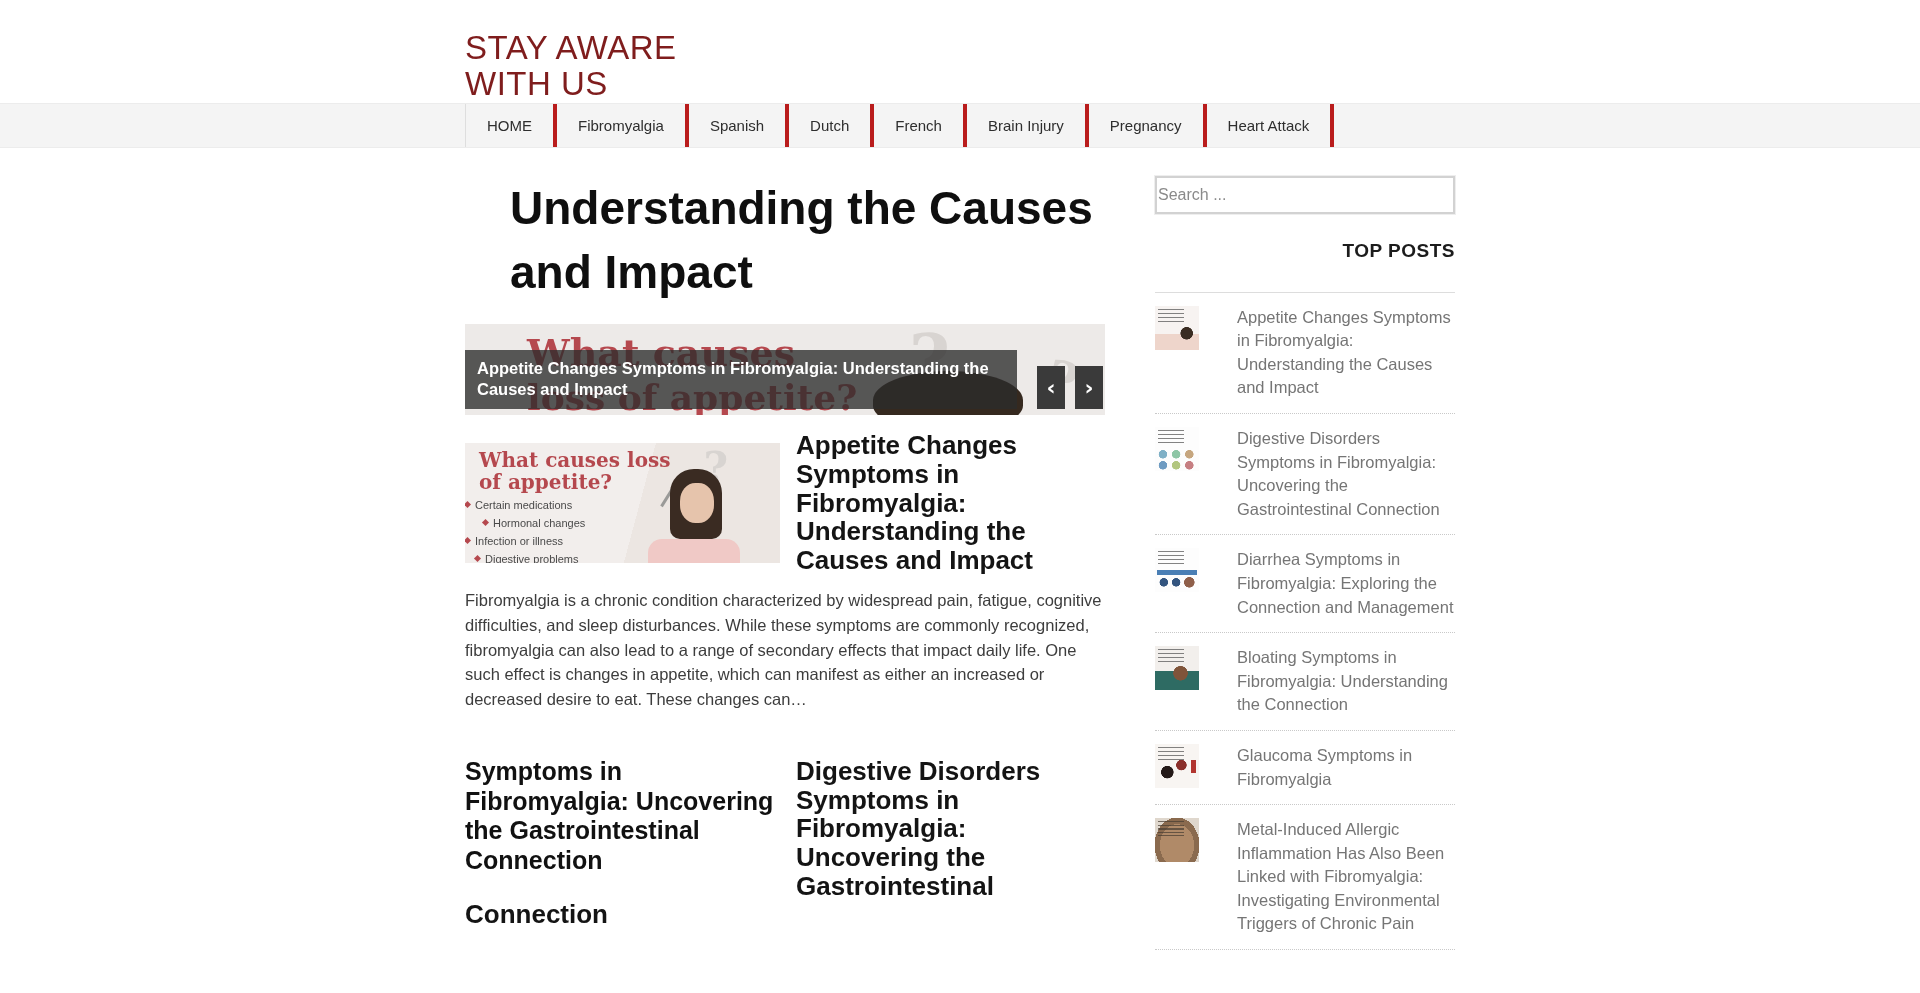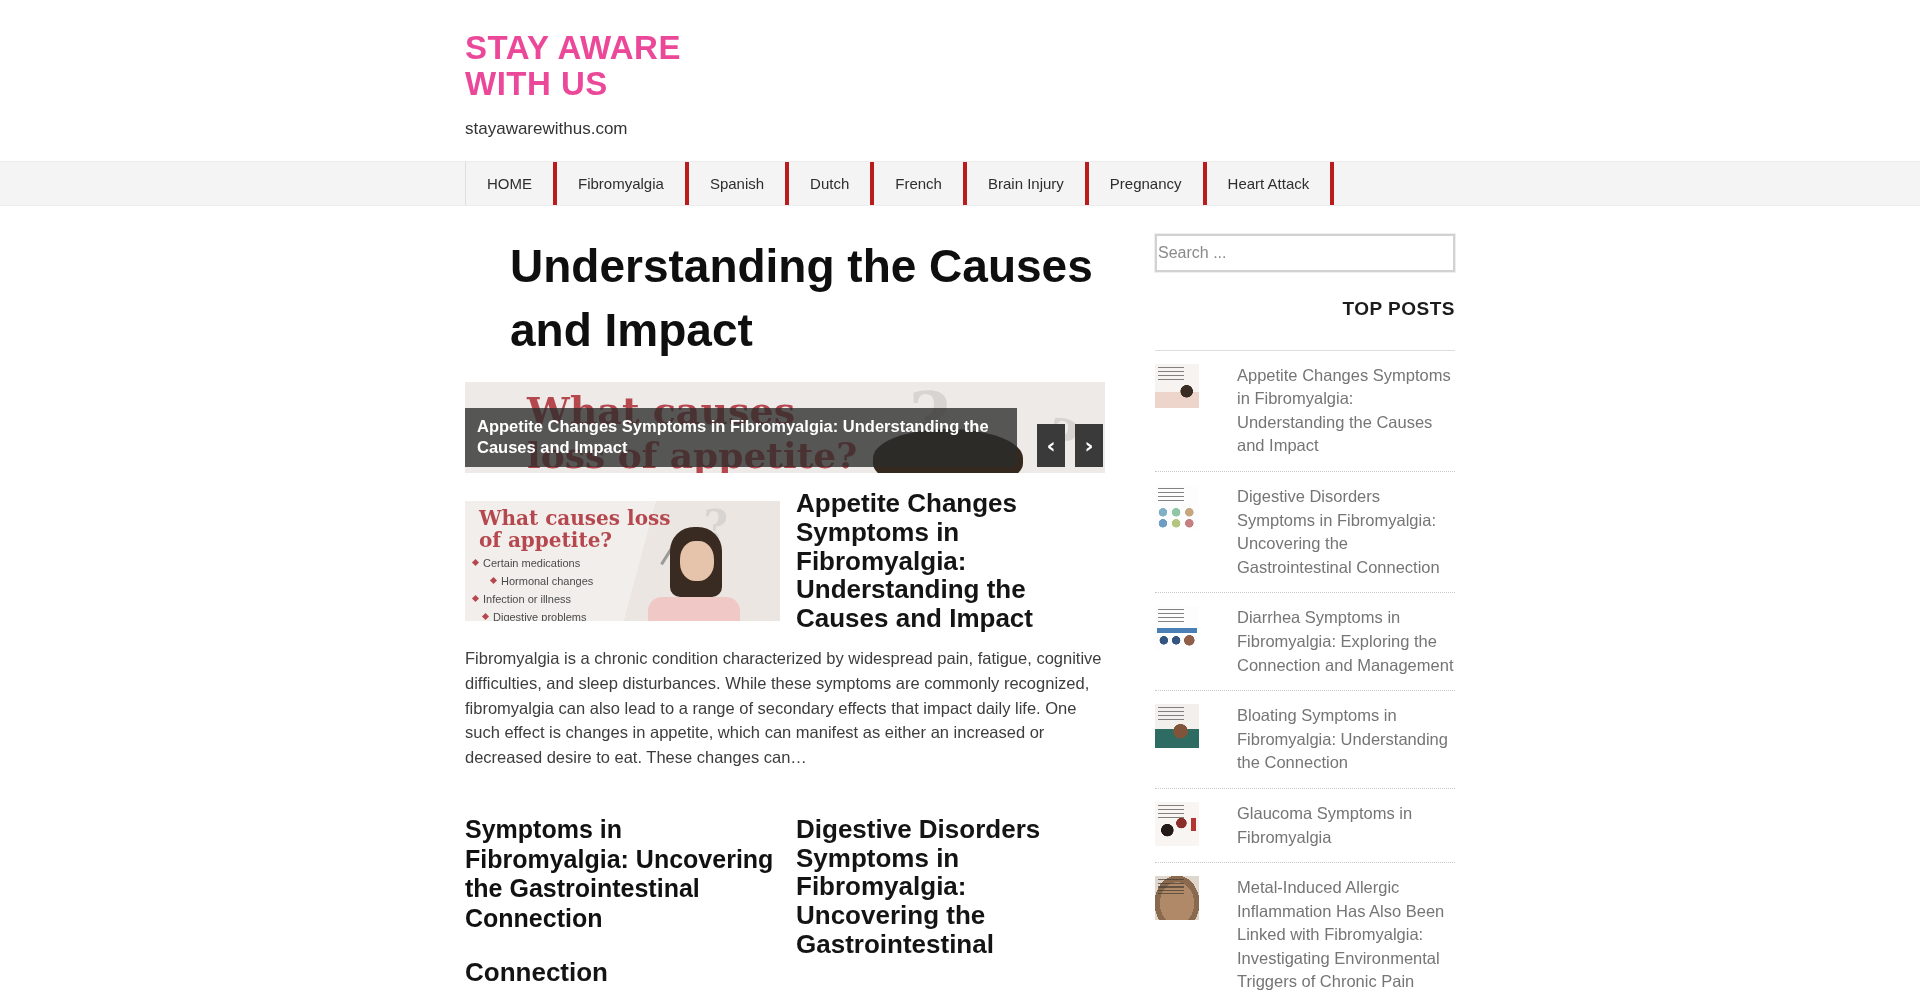--- a/index.html
+++ b/index.html
@@ -2,21 +2,21 @@
 <html><head>
 <meta charset="utf-8">
 <style>
   * { box-sizing: border-box; margin: 0; padding: 0; }
   html,body { width:1920px; height:993px; overflow:hidden; background:#fff;
     font-family:"Liberation Sans", sans-serif; }
   .container { width:990px; margin:0 auto; }
 
   
   header { padding-top:30px; }
-  .site-title { font-size:33px; font-weight:700; color:#ec4899; line-height:1.1;
+  .site-title { font-size:33px; font-weight:400; color:#7f1d1d; line-height:1.1;
     width:250px; letter-spacing:.5px; cursor:pointer; }
   .site-tagline { font-size:17px; color:#333; margin-top:16px; padding-bottom:22px; }
 
   
   nav { background:#f4f4f4; border-top:1px solid #ececec; border-bottom:1px solid #ececec; }
   nav ul { list-style:none; display:flex; }
   nav li { font-size:15px; color:#2e2e2e; padding:13px 21px; border-right:4px solid #b91c1c; cursor:pointer; }
   nav li:first-child { border-left:1px solid #dedede; }
 
   
@@ -58,21 +58,21 @@
   .post h2 { font-size:26px; font-weight:700; color:#141414; line-height:1.1;
     margin-bottom:14px; cursor:pointer; }
   .excerpt { font-size:16.5px; color:#3d3d3d; line-height:1.49; }
   .post-2 { margin-top:46px; }
 
   
   .post-img { position:relative; width:315px; height:120px; margin-top:12px;
     background:linear-gradient(105deg,#f2eeec 0 55%,#ece6e2 55% 100%); overflow:hidden; }
   .pi-head { position:absolute; left:14px; top:6px; width:210px; font-family:"DejaVu Serif",serif;
     font-weight:700; font-size:20px; line-height:1.1; color:#b5484e; }
-  .pi-bullets { position:absolute; left:8px; top:56px; list-style:none; font-size:11px; color:#4a4a4a; }
+  .pi-bullets { position:absolute; left:0; top:56px; list-style:none; font-size:11px; color:#4a4a4a; }
   .pi-bullets li { margin-bottom:6px; position:relative; padding-left:10px; }
   .pi-bullets li::before { content:""; position:absolute; left:0; top:3px; width:5px; height:5px;
     background:#b5484e; transform:rotate(45deg); }
   .pi-bullets li:nth-child(2){ margin-left:18px; }
   .pi-bullets li:nth-child(4){ margin-left:10px; }
   .pi-q { position:absolute; right:52px; top:0; font-size:42px; color:#d8d4d1;
     font-family:"DejaVu Serif",serif; font-weight:700; }
   .pw-hair { position:absolute; right:58px; top:26px; width:52px; height:70px;
     background:#3a2b22; border-radius:24px 24px 10px 10px; }
   .pw-face { position:absolute; right:66px; top:40px; width:34px; height:40px;
@@ -125,21 +125,20 @@
       radial-gradient(ellipse at 50% 62%, #b08a68 0 55%, #8a6a4e 55% 72%, transparent 72%),
       #dfd7cd; }
   .th-6::before { background:repeating-linear-gradient(to bottom, rgba(70,60,50,.7) 0 1.4px, transparent 1.4px 3.6px); }
 </style>
 </head>
 <body>
 
 <header>
   <div class="container">
     <h1 class="site-title">STAY AWARE WITH US</h1>
-    <div class="site-tagline">stayawarewithus.com</div>
   </div>
 </header>
 
 <nav>
   <ul class="container">
     <li>HOME</li>
     <li>Fibromyalgia</li>
     <li>Spanish</li>
     <li>Dutch</li>
     <li>French</li>

